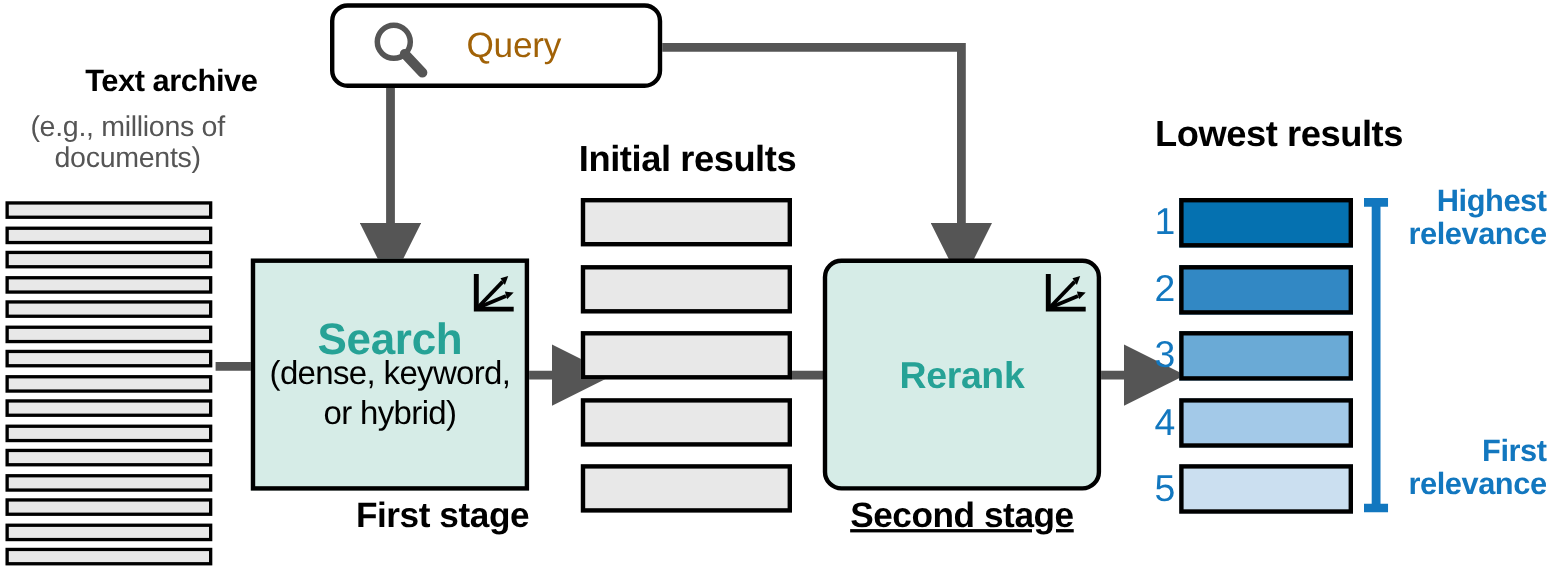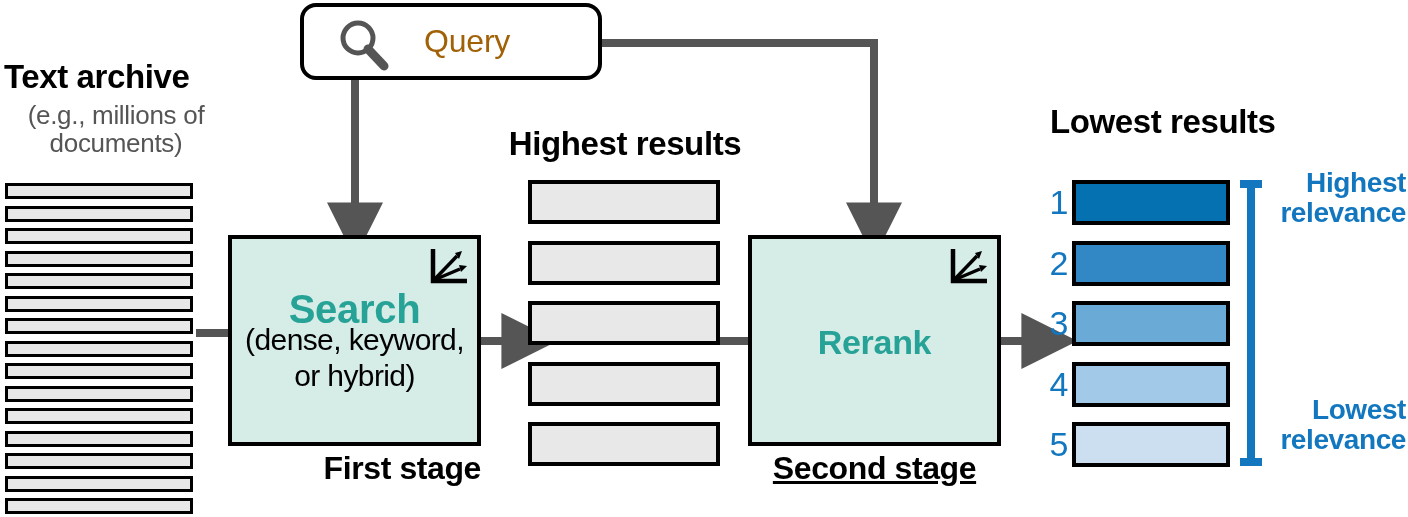--- a/index.html
+++ b/index.html
@@ -8,38 +8,38 @@
        -webkit-font-smoothing:antialiased;}
   #stage{position:relative;width:1408px;height:517px;background:#fff;}
 
   .abs{position:absolute;}
 
   
   .ttl-black{color:#000;font-weight:700;letter-spacing:-0.4px;line-height:1.02;}
   .sub-gray{color:#555;font-weight:400;letter-spacing:-0.3px;line-height:1.08;}
 
   
-  #archive-title{left:4px;top:60px;width:230px;font-size:33px;}
+  #archive-title{left:4px;top:60px;width:230px;font-size:28px;text-align:right;}
   #archive-sub{left:0px;top:101px;width:232px;font-size:26px;text-align:center;}
   #archive-stack{left:5px;top:183px;width:196px;height:334px;}
   .arch-doc{position:absolute;left:0;width:188px;height:16px;
             background:#e8e8e8;border:3.5px solid #000;box-sizing:border-box;}
 
   
   #query-box{left:300px;top:3px;width:302px;height:77px;
              background:#fff;border:4px solid #000;border-radius:16px;
              box-sizing:border-box;}
   #query-icon{left:32px;top:12px;width:56px;height:52px;}
   #query-label{left:120px;top:16px;width:170px;font-size:32px;color:#a16207;
                font-weight:400;letter-spacing:-0.2px;}
 
   
   .stage-box{background:#d6ece7;border:4px solid #000;box-sizing:border-box;}
   #search-box{left:228px;top:235px;width:253px;height:211px;}
-  #rerank-box{left:748px;top:235px;width:253px;height:211px;}
+  #rerank-box{left:748px;top:235px;width:253px;height:211px;border-radius:17px;}
   .vec-icon{position:absolute;right:8px;top:8px;width:40px;height:40px;}
   .box-text{position:absolute;left:0;width:100%;text-align:center;}
   .teal{color:#26a296;font-weight:700;letter-spacing:-0.3px;}
   .blk{color:#000;font-weight:400;letter-spacing:-0.6px;}
   #search-title{top:48px;font-size:40px;}
   #search-l1{top:84px;font-size:30px;}
   #search-l2{top:120px;font-size:30px;}
   #rerank-title{top:84px;font-size:34px;}
 
   .stage-caption{position:absolute;font-size:32px;color:#000;font-weight:700;
@@ -133,21 +133,21 @@
       <path d="M33,4 L26,6 L30,12 Z" fill="#000"></path>
       <line x1="5" y1="33" x2="31" y2="22" stroke="#000" stroke-width="3.5"></line>
       <path d="M38,19 L30,18 L32,25 Z" fill="#000"></path>
     </svg>
     <div class="box-text teal" id="search-title">Search</div>
     <div class="box-text blk" id="search-l2">or hybrid)</div>
     <div class="box-text blk" id="search-l1">(dense, keyword,</div>
   </div>
   <div class="stage-caption" id="first-stage">First stage</div>
 
-  <div class="abs ttl-black" id="initial-title">Highest results</div>
+  <div class="abs ttl-black" id="initial-title">Initial results</div>
   <div class="abs" id="initial-list">
       <div class="ir-box" style="top: 0px; background: rgb(232, 232, 232); border-color: rgb(0, 0, 0);"></div>
       <div class="ir-box" style="top: 60.5px; background: rgb(232, 232, 232); border-color: rgb(0, 0, 0);"></div>
       <div class="ir-box" style="top: 121px; background: rgb(232, 232, 232); border-color: rgb(0, 0, 0);"></div>
       <div class="ir-box" style="top: 181.5px; background: rgb(232, 232, 232); border-color: rgb(0, 0, 0);"></div>
       <div class="ir-box" style="top: 242px; background: rgb(232, 232, 232); border-color: rgb(0, 0, 0);"></div>
     </div>
 
   <div class="abs stage-box" id="rerank-box">
     <svg class="vec-icon" viewBox="0 0 40 40">
@@ -174,21 +174,21 @@
     <line x1="11" y1="3" x2="11" y2="283" stroke="#1277bf" stroke-width="8"></line>
     <line x1="0" y1="4" x2="22" y2="4" stroke="#1277bf" stroke-width="8"></line>
     <line x1="0" y1="282" x2="22" y2="282" stroke="#1277bf" stroke-width="8"></line>
   </svg>
 
   <div class="rel-label" id="rel-high">
     <div>Highest</div>
     <div>relevance</div>
   </div>
   <div class="rel-label" id="rel-low">
-    <div>Lowest</div>
+    <div>First</div>
     <div>relevance</div>
   </div>
 
 <div class="fr-rank" style="top: 183px; color: rgb(18, 119, 191);">1</div>
     <div class="fr-rank" style="top: 243.5px; color: rgb(18, 119, 191);">2</div>
     <div class="fr-rank" style="top: 304px; color: rgb(18, 119, 191);">3</div>
     <div class="fr-rank" style="top: 364.5px; color: rgb(18, 119, 191);">4</div>
     <div class="fr-rank" style="top: 425px; color: rgb(18, 119, 191);">5</div>
   </div>
 

